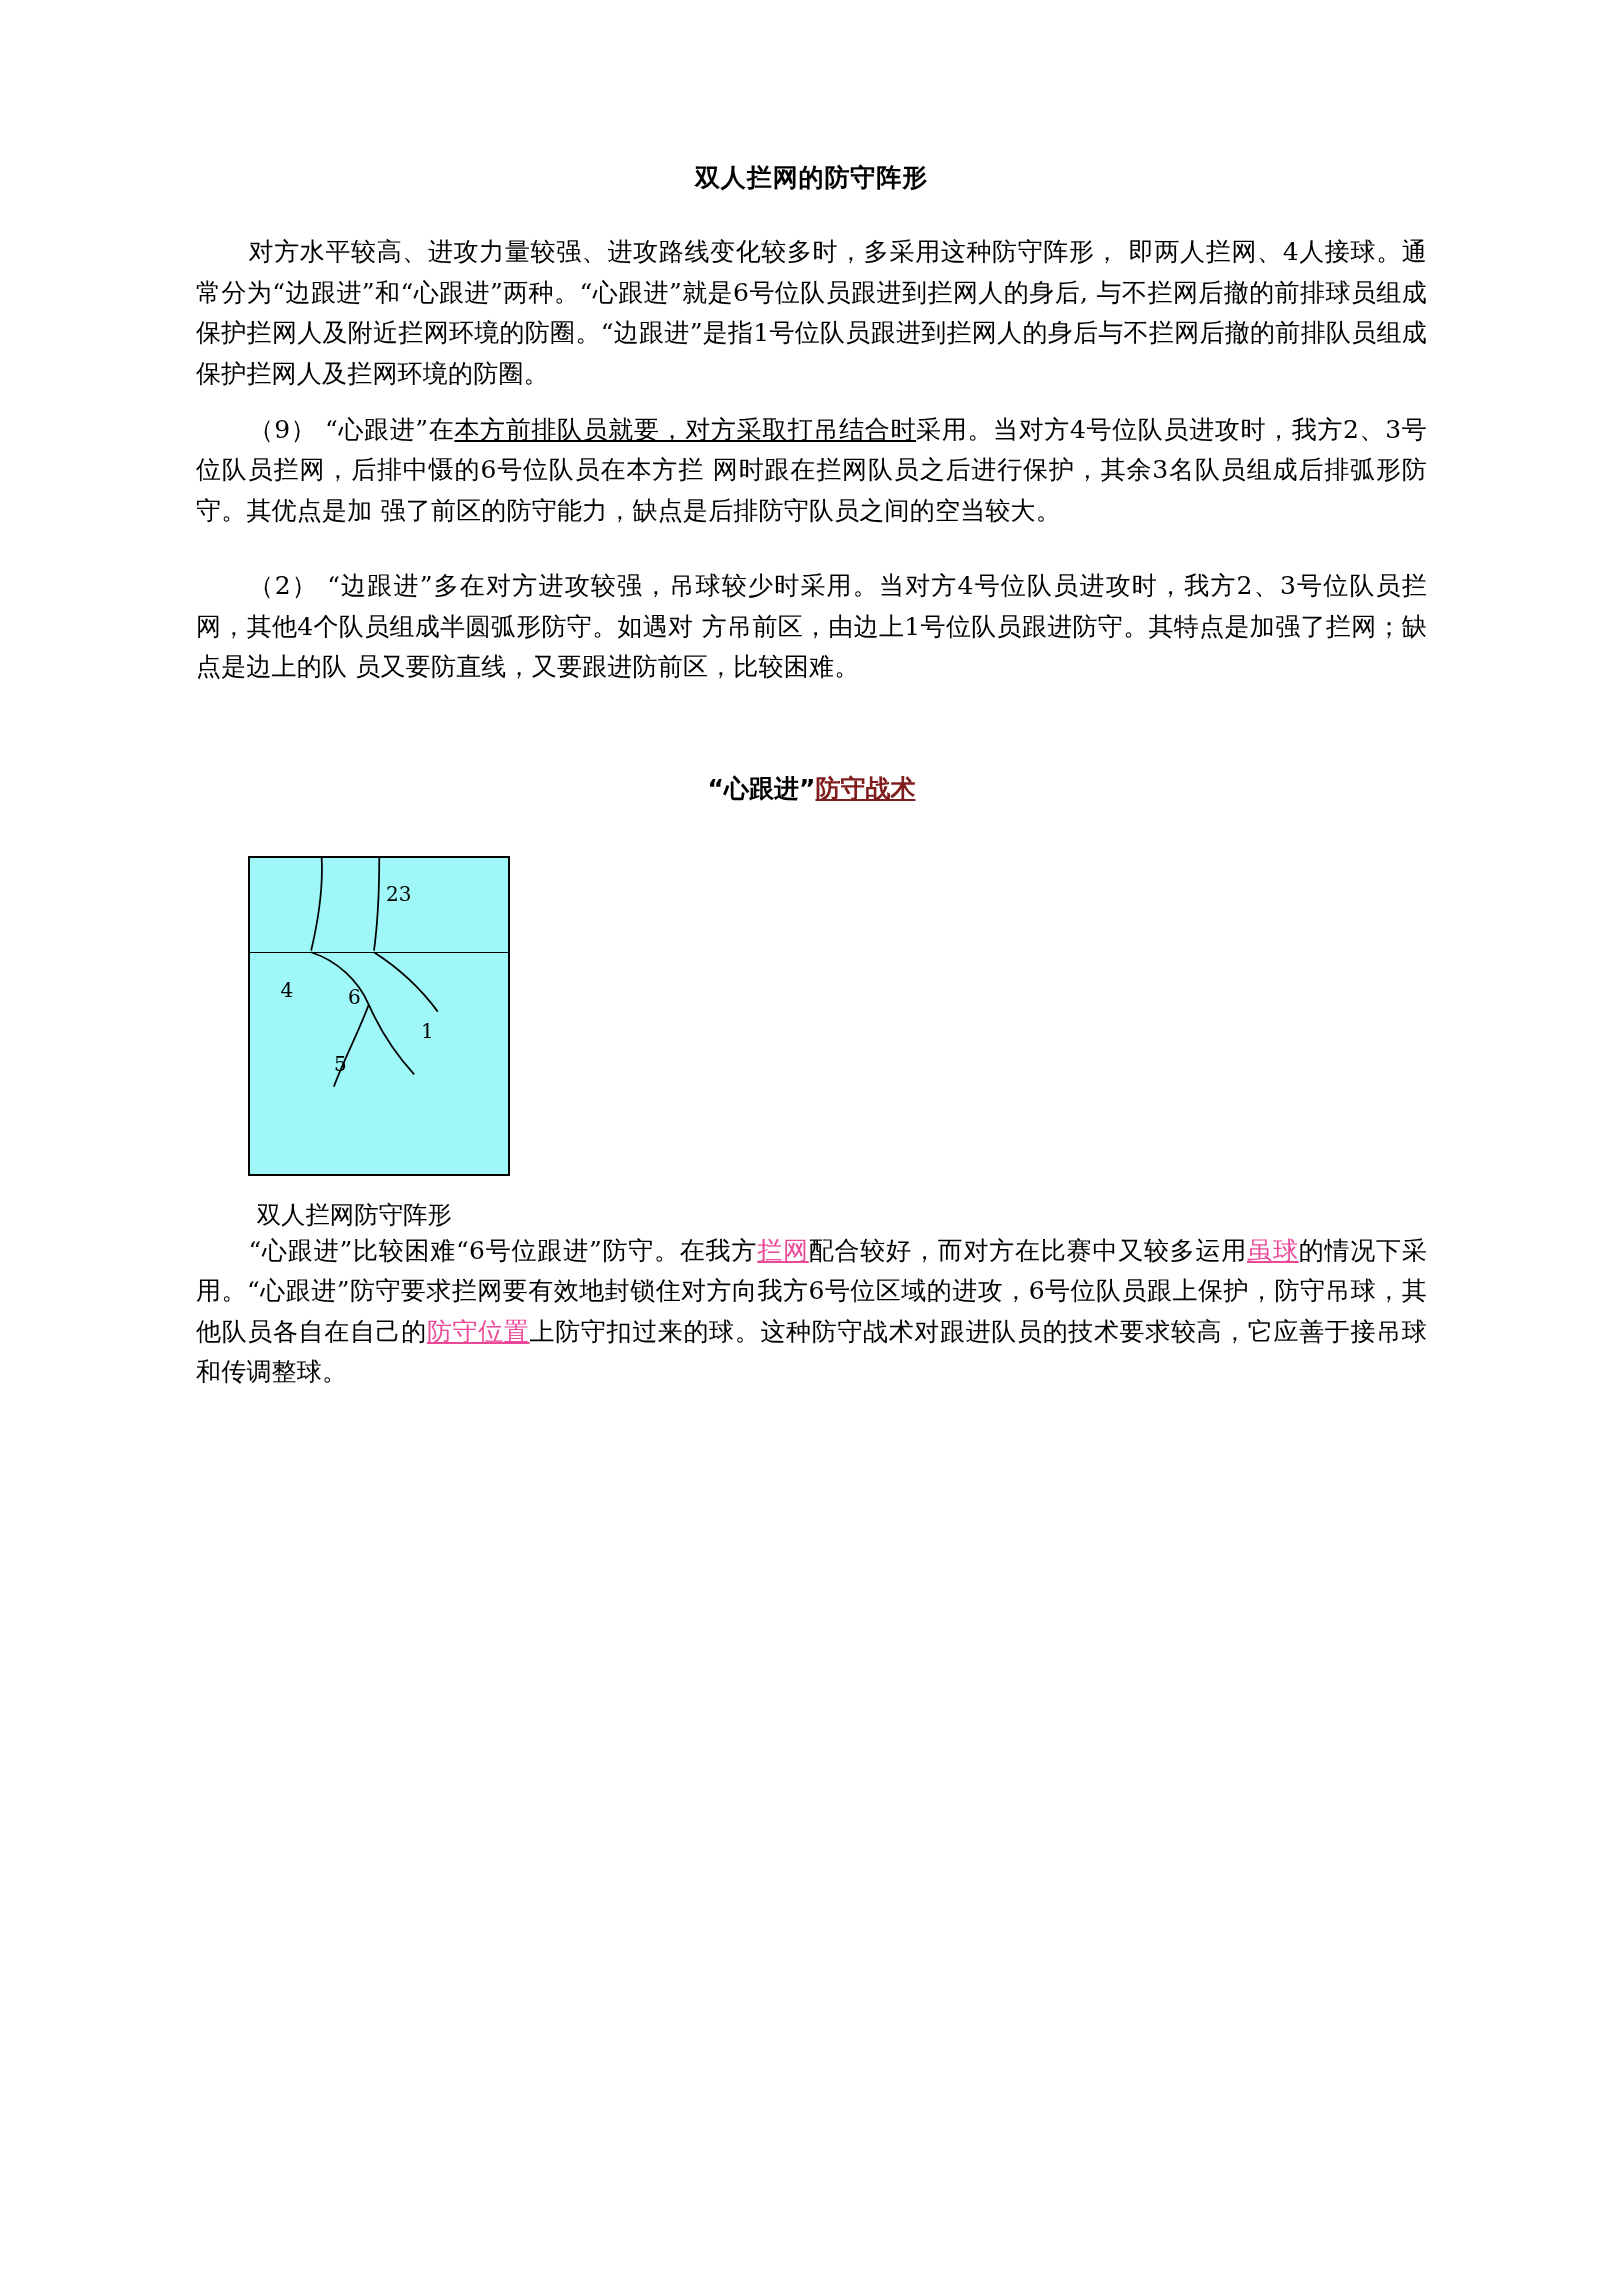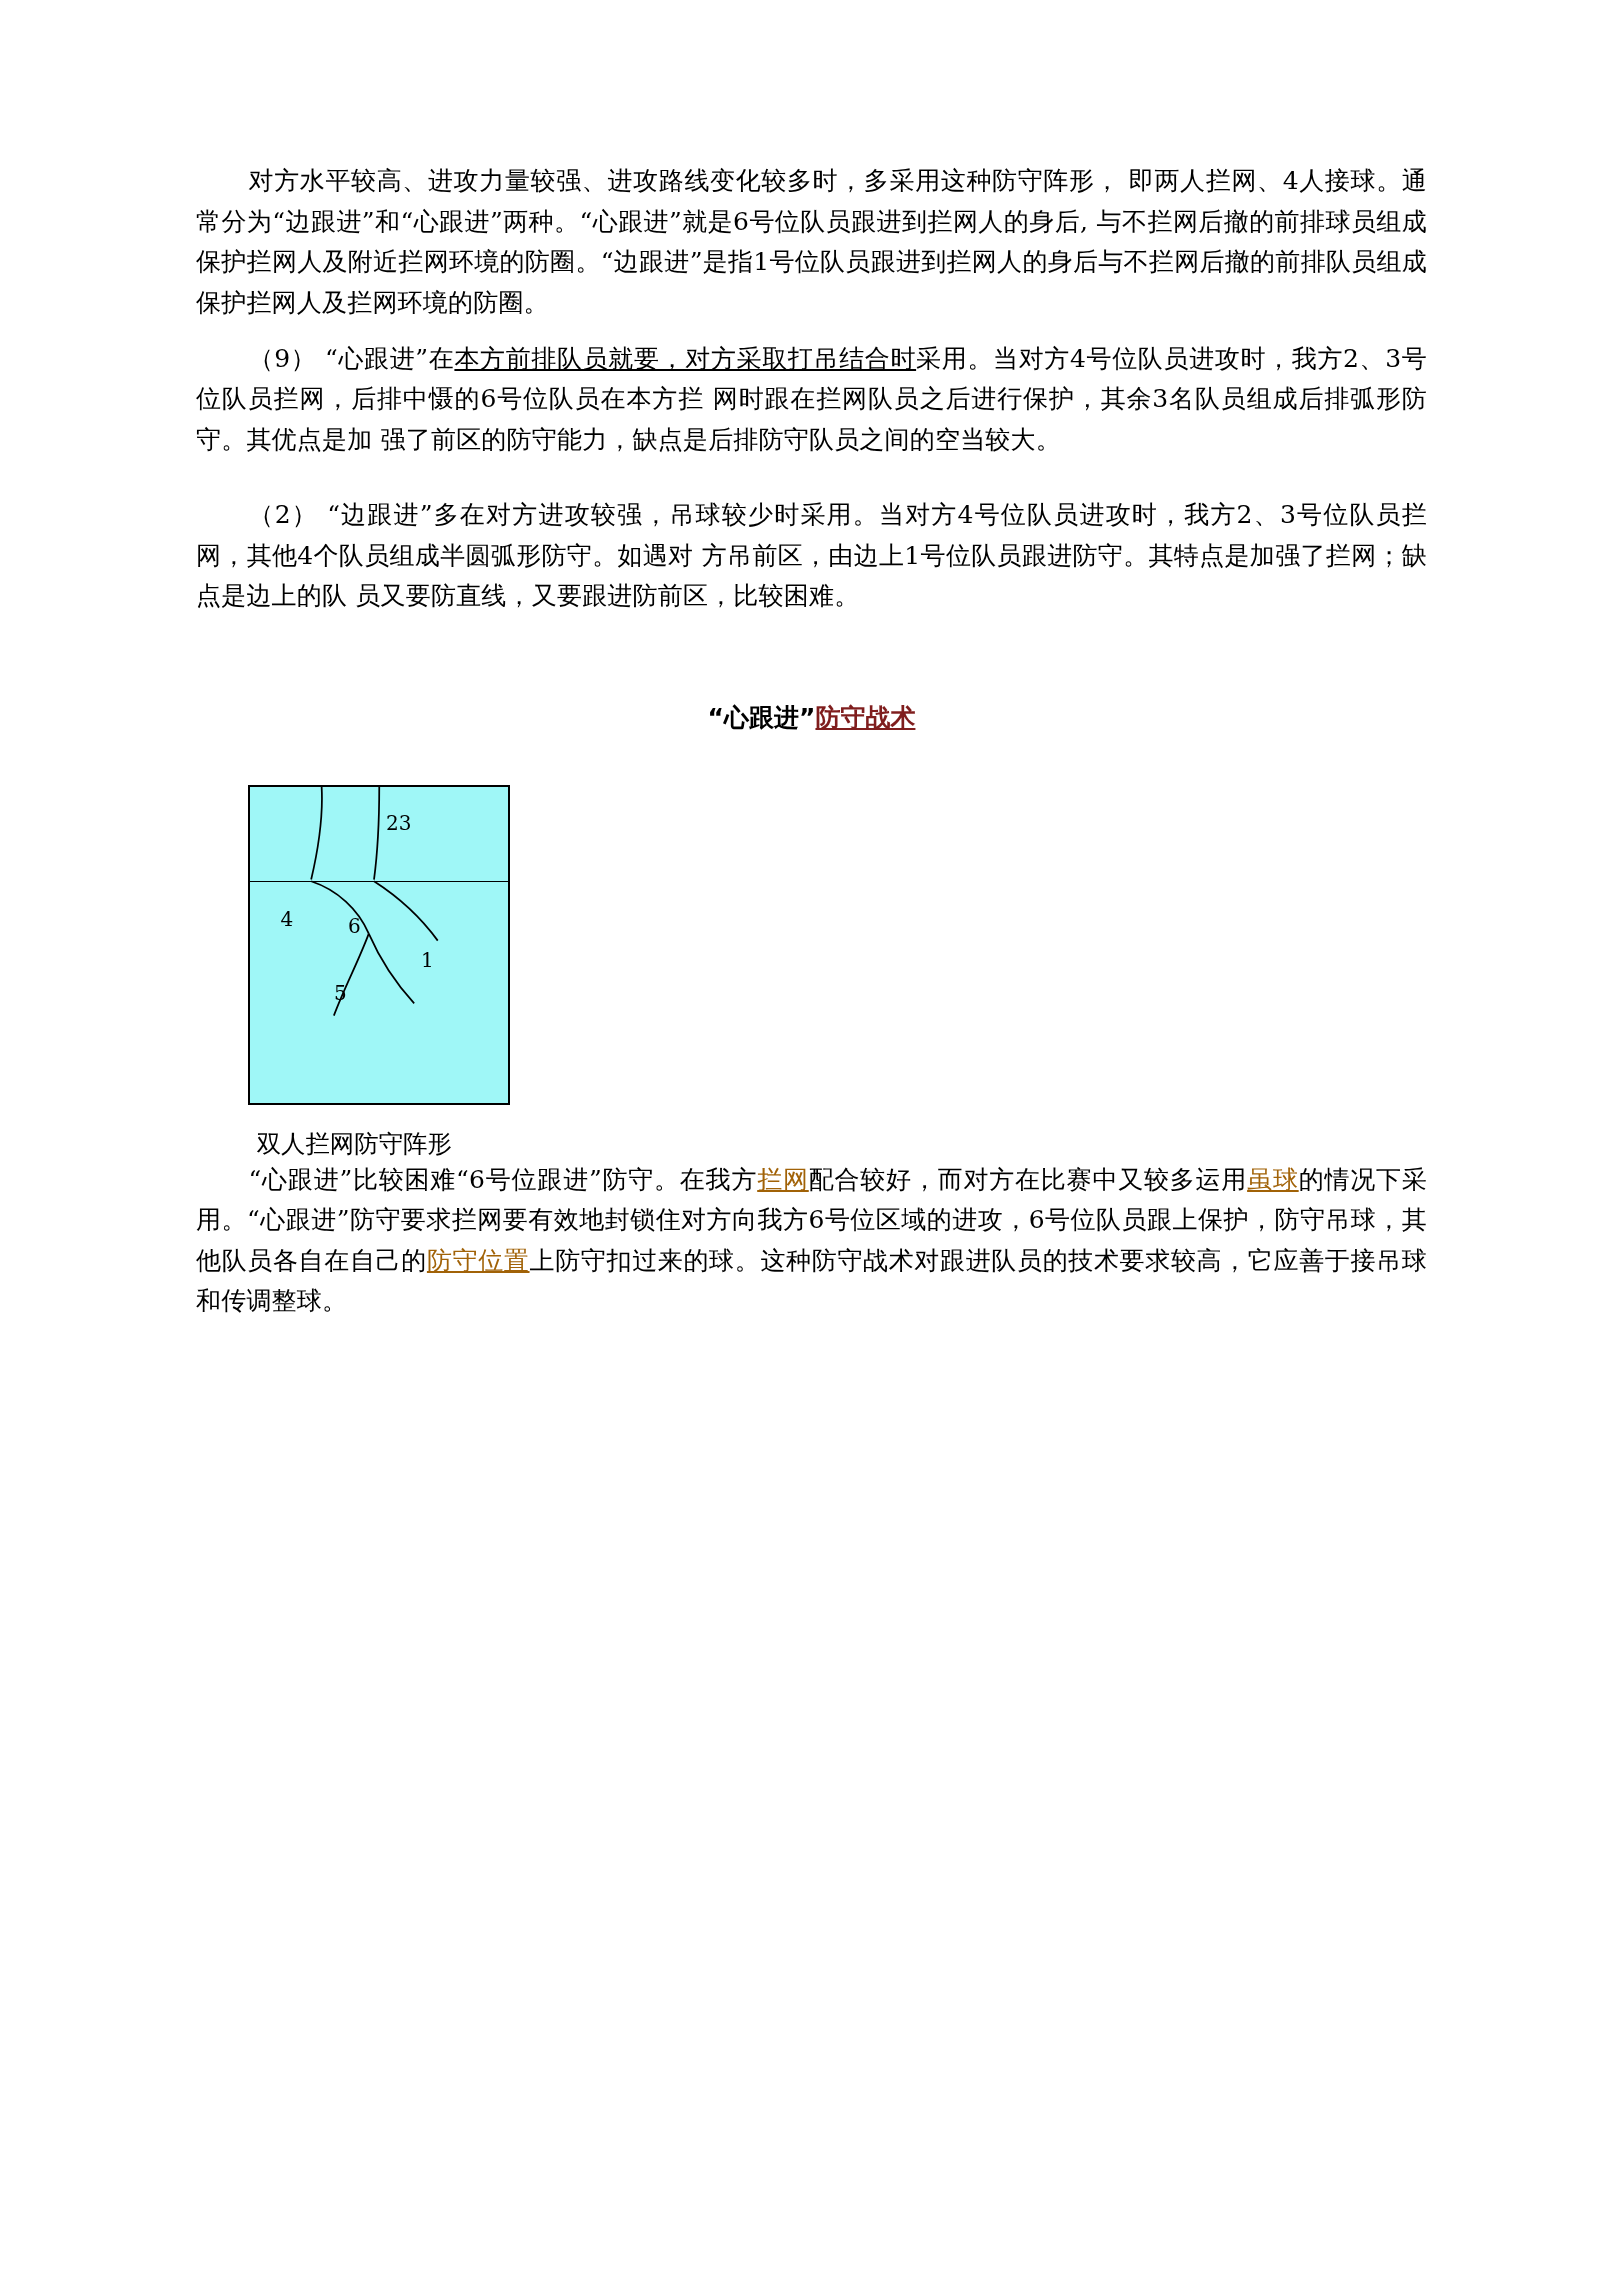--- a/index.html
+++ b/index.html
@@ -48,21 +48,21 @@
     font-size: 25px;
     font-weight: bold;
     font-family: "DejaVu Sans", "Liberation Sans", sans-serif;
     margin: 0;
   }
   .section-title .link {
     color: #7f1d1d;
     text-decoration: underline;
   }
   .link-inline {
-    color: #a16207;
+    color: #ec4899;
     text-decoration: underline;
   }
   .figure-block {
     margin: 51px 0 0 52px;
   }
   .court {
     position: relative;
     width: 262px;
     height: 320px;
     background: #9ff7f7;
@@ -98,20 +98,21 @@
     font-size: 24.4px;
     font-family: Liberation Serif, serif;
   }
   .after-figure { margin-top: 45px; }
 </style>
 </head>
 <body>
 
 <div class="page">
 
+  <h1 class="doc-title">双人拦网的防守阵形</h1>
 
   <p class="body-par indent">
     <span>对方水平较高、进攻力量较强、进攻路线变化较多时，多采用这种防守阵形，  即两人拦网、4人接球。通常分为“边跟进”和“心跟进”两种。“心跟进”就是6号位队员跟进到拦网人的身后, 与不拦网后撤的前排球员组成保护拦网人及附近拦网环境的防圈。“边跟进”是指1号位队员跟进到拦网人的身后与不拦网后撤的前排队员组成保护拦网人及拦网环境的防圈。</span>
   </p>
 
   <div class="gap-sm"></div>
 
   <p class="body-par indent">
     <span>（9）  “心跟进”在</span><span class="underline">本方前排队员就要，对方采取打吊结合时</span><span>采用。当对方4号位队员进攻时，我方2、3号位队员拦网，后排中慑的6号位队员在本方拦  网时跟在拦网队员之后进行保护，其余3名队员组成后排弧形防守。其优点是加  强了前区的防守能力，缺点是后排防守队员之间的空当较大。</span>
   </p>

